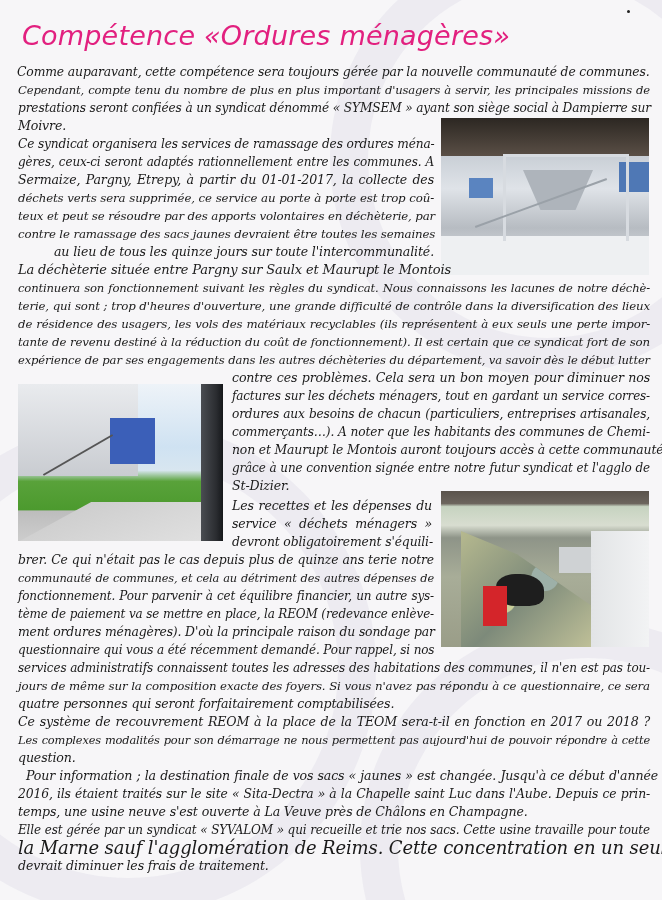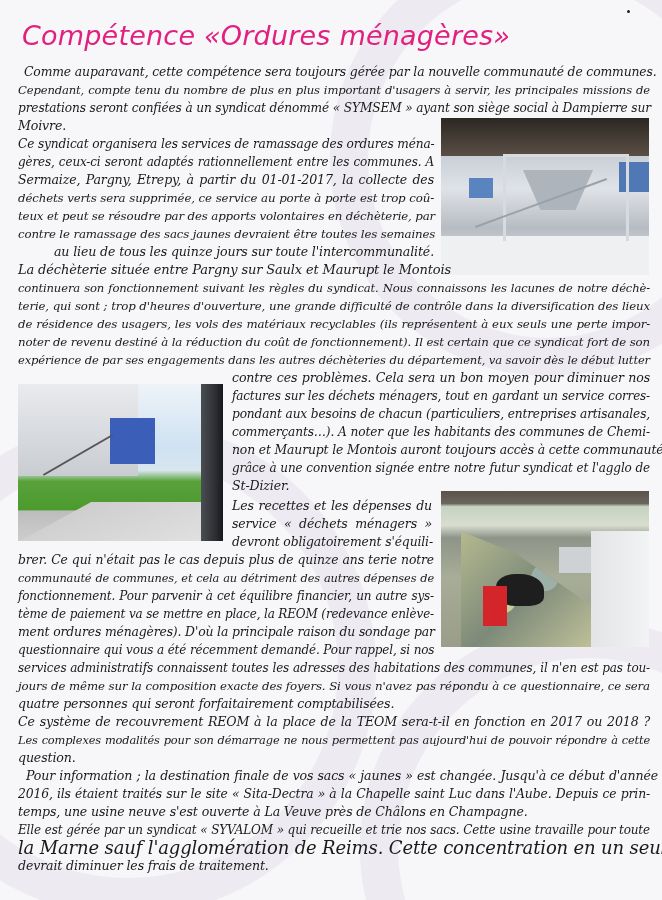--- a/index.html
+++ b/index.html
@@ -86,40 +86,40 @@
 <div class="pillar"></div>
 <div class="photo p3">
   <div class="pile"></div>
     <div class="gate"></div>
     <div class="wall"></div>
     <div class="black"></div>
     <div class="red"></div>
 </div>
 
 <div id="article">
-    <div class="line" style="left: 24px; top: 62px; width: 632px; font-size: 12.4px;">Comme  auparavant, cette compétence sera toujours gérée par la nouvelle communauté de communes.</div>
+    <div class="line" style="left: 17px; top: 62px; width: 632px; font-size: 12.4px;">Comme  auparavant, cette compétence sera toujours gérée par la nouvelle communauté de communes.</div>
     <div class="line j" style="left: 18px; top: 80px; width: 632px; font-size: 11.6px;">Cependant, compte tenu du nombre de plus en plus important d'usagers à servir, les principales missions de</div>
     <div class="line j" style="left: 18px; top: 98px; width: 632px; font-size: 12.2px;">prestations seront confiées à un syndicat dénommé « SYMSEM » ayant son siège social à Dampierre sur</div>
     <div class="line" style="left: 18px; top: 116px; width: 100px;">Moivre.</div>
     <div class="line j" style="left: 18px; top: 134px; width: 416px; font-size: 12.2px;">Ce syndicat organisera les services de ramassage des ordures ména-</div>
     <div class="line j" style="left: 18px; top: 152px; width: 416px; font-size: 12px;">gères, ceux-ci seront adaptés rationnellement entre les communes. A</div>
     <div class="line j" style="left: 18px; top: 170px; width: 416px;">Sermaize, Pargny, Etrepy, à partir du 01-01-2017, la collecte des</div>
     <div class="line j" style="left: 18px; top: 188px; width: 416px; font-size: 11.8px;">déchets verts sera supprimée, ce service au porte à porte est trop coû-</div>
     <div class="line j" style="left: 18px; top: 206px; width: 416px; font-size: 11.8px;">teux et peut se résoudre par des apports volontaires en déchèterie, par</div>
     <div class="line j" style="left: 18px; top: 224px; width: 416px; font-size: 11.8px;">contre le ramassage des sacs jaunes devraient être toutes les semaines</div>
     <div class="line" style="left: 18px; top: 242px; width: 416px; text-align: right;">au lieu de tous les quinze jours sur toute  l'intercommunalité.</div>
     <div class="line" style="left: 18px; top: 260px; width: 416px; font-size: 13px;">La déchèterie située entre Pargny sur Saulx et Maurupt le Montois</div>
     <div class="line j" style="left: 18px; top: 278px; width: 632px; font-size: 11.6px;">continuera son fonctionnement suivant les règles du syndicat. Nous connaissons les lacunes de notre déchè-</div>
     <div class="line j" style="left: 18px; top: 296px; width: 632px; font-size: 11.8px;">terie, qui sont ; trop d'heures d'ouverture, une grande difficulté de contrôle dans la diversification des lieux</div>
     <div class="line j" style="left: 18px; top: 314px; width: 632px; font-size: 11.8px;">de résidence des usagers, les vols des matériaux recyclables (ils représentent à eux seuls une perte impor-</div>
-    <div class="line j" style="left: 18px; top: 332px; width: 632px; font-size: 11.8px;">noter de revenu destiné à la  réduction du coût de fonctionnement). Il est certain que ce syndicat fort de son</div>
+    <div class="line j" style="left: 18px; top: 332px; width: 632px; font-size: 11.8px;">tante de revenu destiné à la  réduction du coût de fonctionnement). Il est certain que ce syndicat fort de son</div>
     <div class="line j" style="left: 18px; top: 350px; width: 632px; font-size: 11.6px;">expérience de par ses engagements dans les autres déchèteries du département, va savoir dès le début lutter</div>
     <div class="line j" style="left: 232px; top: 368px; width: 418px;">contre ces problèmes. Cela sera un bon moyen pour diminuer nos</div>
     <div class="line j" style="left: 232px; top: 386px; width: 418px; font-size: 12px;">factures sur les déchets ménagers, tout en gardant un service corres-</div>
-    <div class="line j" style="left: 232px; top: 404px; width: 418px; font-size: 12.2px;">pondant aux besoins de chacun  (particuliers, entreprises artisanales,</div>
+    <div class="line j" style="left: 232px; top: 404px; width: 418px; font-size: 12.2px;">ordures aux besoins de chacun  (particuliers, entreprises artisanales,</div>
     <div class="line j" style="left: 232px; top: 422px; width: 418px; font-size: 12.2px;">commerçants…). A noter que les habitants des communes de Chemi-</div>
     <div class="line j" style="left: 232px; top: 440px; width: 418px; font-size: 12.4px;">non et Maurupt le Montois auront toujours accès à cette communauté</div>
     <div class="line j" style="left: 232px; top: 458px; width: 418px; font-size: 12px;">grâce à une convention signée entre notre futur syndicat et l'agglo de</div>
     <div class="line" style="left: 232px; top: 476px; width: 100px;">St-Dizier.</div>
     <div class="line j" style="left: 232px; top: 496px; width: 200px;">Les recettes et les dépenses du</div>
     <div class="line j" style="left: 232px; top: 514px; width: 200px;">service « déchets ménagers »</div>
     <div class="line j" style="left: 232px; top: 532px; width: 200px; font-size: 12.4px;">devront obligatoirement s'équili-</div>
     <div class="line j" style="left: 18px; top: 550px; width: 416px; font-size: 12.4px;">brer. Ce qui n'était pas le cas depuis plus de quinze ans terie notre</div>
     <div class="line j" style="left: 18px; top: 568px; width: 416px; font-size: 11.4px;">communauté de communes, et cela au détriment des autres dépenses de</div>
     <div class="line j" style="left: 18px; top: 586px; width: 416px; font-size: 12px;">fonctionnement. Pour parvenir à cet équilibre financier, un autre sys-</div>

